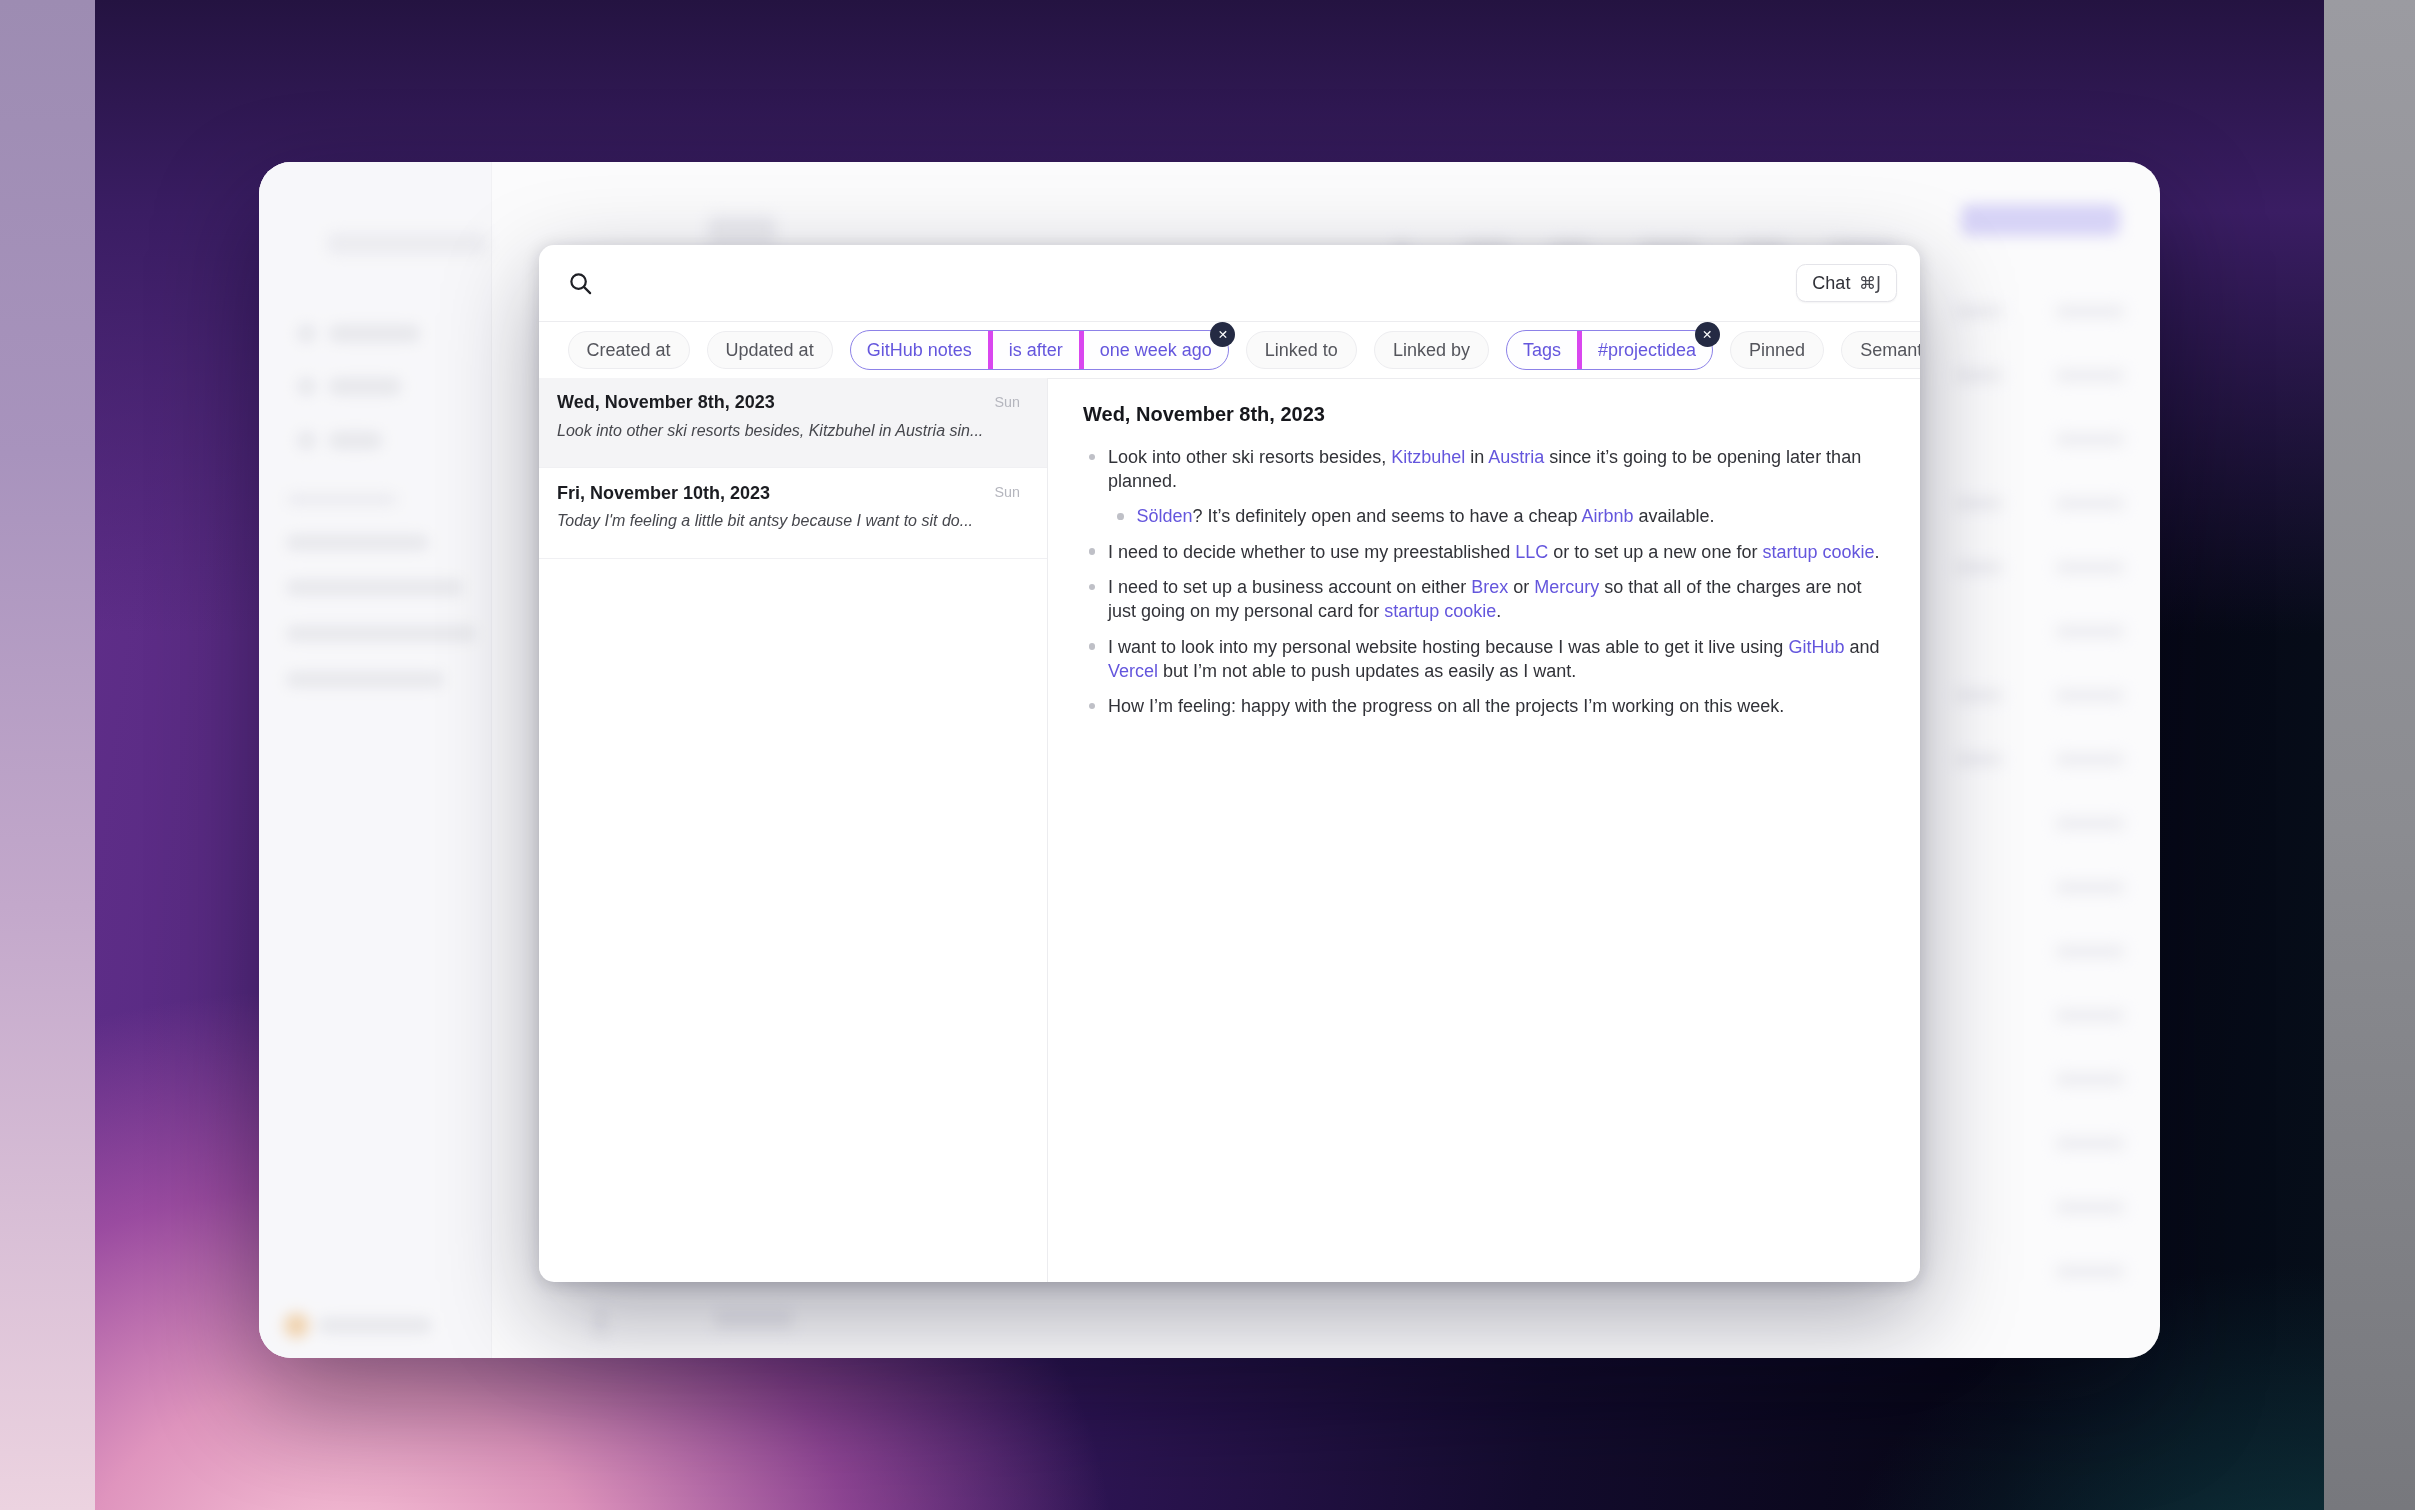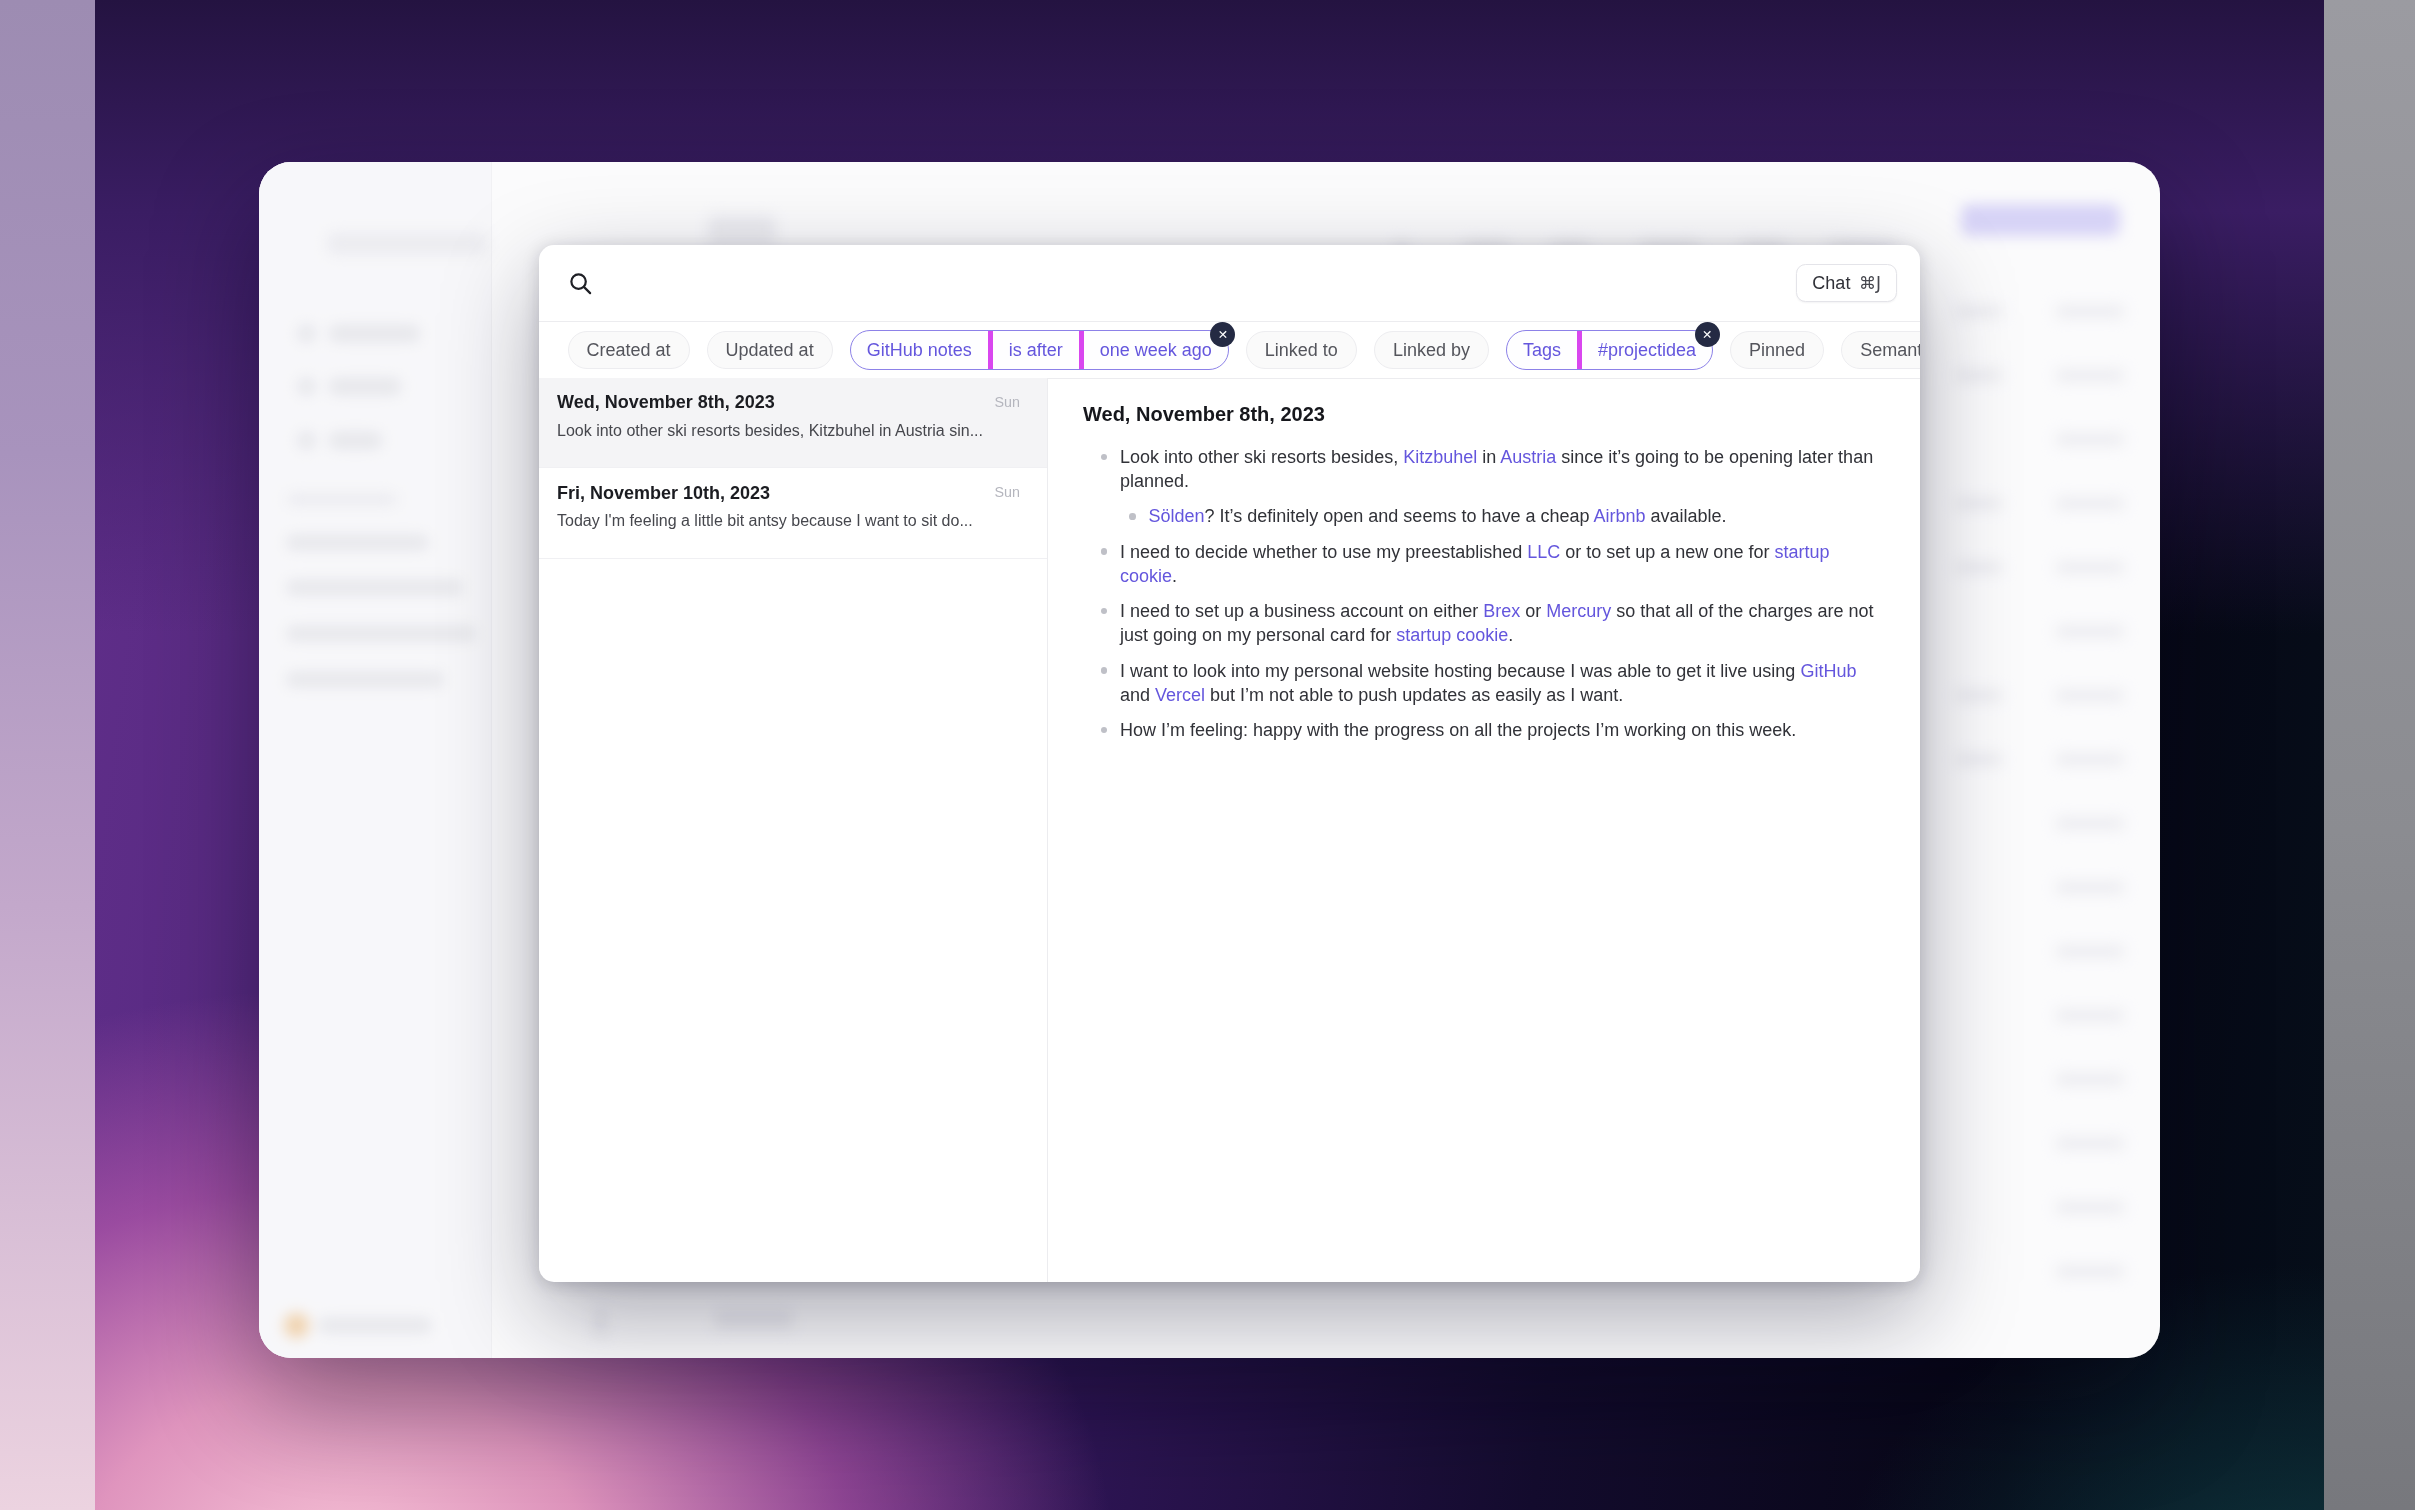--- a/index.html
+++ b/index.html
@@ -78,24 +78,24 @@
     background:var(--badge-bg,#242a43);color:#fff;border:none;cursor:pointer;
     font-size:12.4px;line-height:25px;text-align:center;padding:0;
     font-family:"DejaVu Sans",sans-serif;
   }
   .modal-body{position:absolute;top:133px;bottom:0;left:0;right:0;display:flex;}
   .list-panel{width:508px;border-right:1px solid var(--divider,#ececef);overflow:hidden;}
   .result-row{position:relative;padding:14.3px 25px 0 18px;height:75px;cursor:pointer;border-bottom:1px solid #f0f0f3;}
   .result-row.selected{background:var(--selected-row-bg,#f4f4f6);}
   .result-title{font-size:18px;font-weight:700;color:#1b1c21;}
   .result-weekday{position:absolute;right:27px;top:16px;font-size:14.3px;color:var(--text-muted,#b5b6be);}
-  .result-preview{margin-top:8.6px;font-size:16px;color:#46474d;white-space:nowrap;overflow:hidden;max-width:457px;}
+  .result-preview{margin-top:8.6px;font-size:16px;color:#46474d;white-space:nowrap;overflow:hidden;max-width:457px;font-style:italic;}
   .content-panel{flex:1;padding:25px 28.5px 0 35px;overflow:hidden;}
   .note-title{font-size:20px;font-weight:700;color:#16171c;margin:0 0 19px 0;}
-  .bullets{list-style:none;margin:12px;padding:0;max-width:804px;}
+  .bullets{list-style:none;margin:0;padding:0;max-width:804px;}
   .bullets li{position:relative;font-size:18px;line-height:24px;color:#313238;margin-bottom:11.4px;padding-left:25px;}
   .bullets li.lvl2{margin-left:28.5px;}
   .bullets .disc{position:absolute;left:5.7px;top:8.6px;width:6.7px;height:6.7px;border-radius:50%;background:#bfc0c7;}
   .bullets a{color:var(--accent,#6456dd);text-decoration:none;cursor:pointer;}
 </style>
 </head>
 <body>
 
 <div class="wallpaper"></div>
 <div class="edge-strip left"></div>

